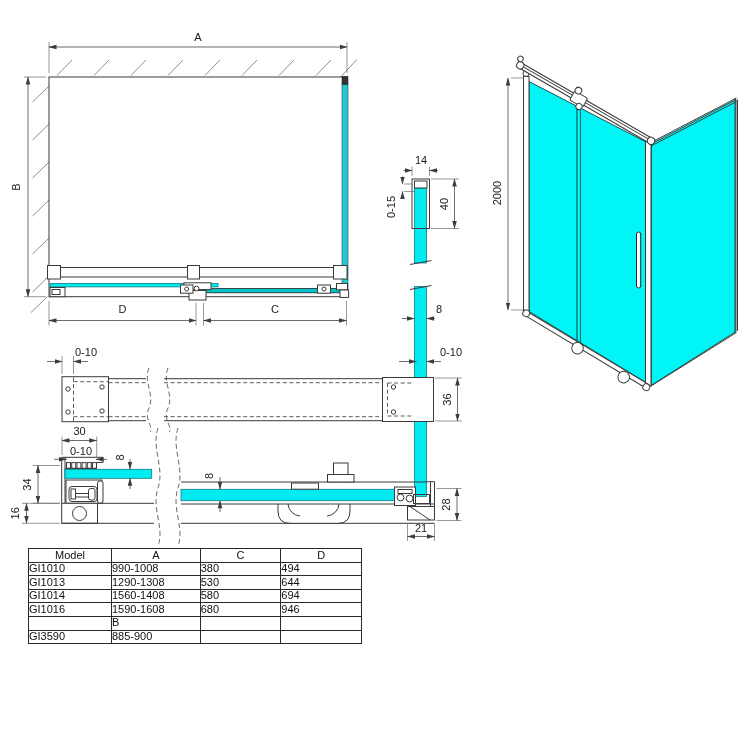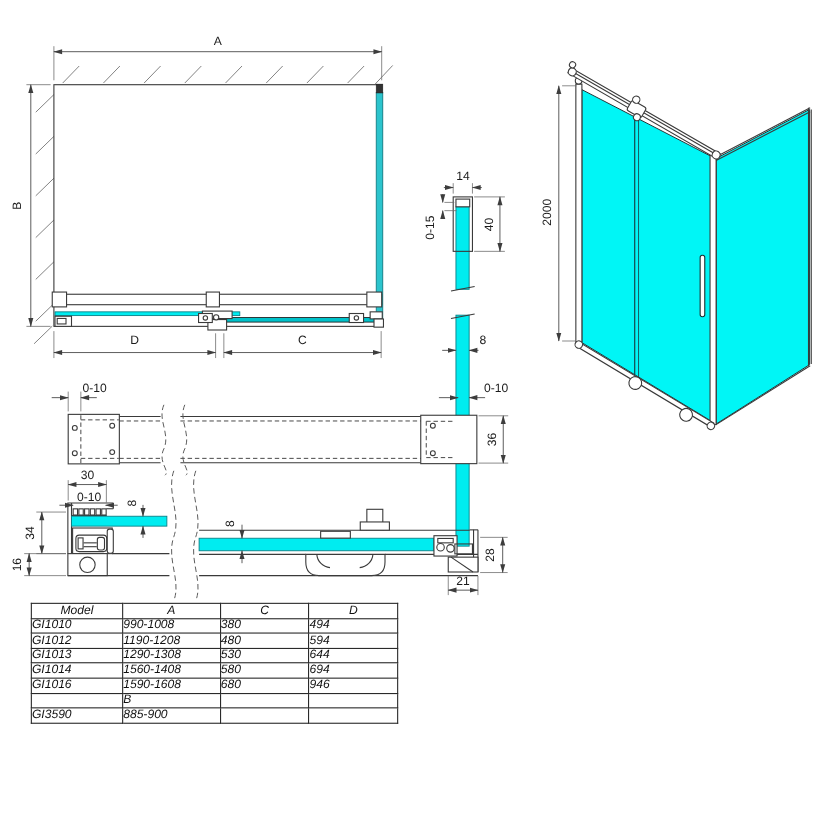--- a/index.html
+++ b/index.html
@@ -11,21 +11,21 @@
   .lnw{stroke:#3a3a3a;stroke-width:1;fill:#ffffff;}
   .dim{stroke:#474747;stroke-width:0.8;fill:none;}
   .ext{stroke:#6a6a6a;stroke-width:0.7;fill:none;}
   .dsh{stroke:#474747;stroke-width:0.9;fill:none;stroke-dasharray:4 2.6;}
   .brk{stroke:#5a5a5a;stroke-width:0.9;fill:none;stroke-dasharray:5 3;}
   .hat{stroke:#828282;stroke-width:0.9;}
   .glass{fill:#00ecf0;stroke:#0a7d84;stroke-width:0.8;}
   .glassd{fill:#2cc4cd;stroke:#0b7076;stroke-width:0.7;}
   .isoglass{fill:#00f6f6;stroke:#1e3537;stroke-width:0.9;}
   table.spec{position:absolute;left:28px;top:548px;width:334px;border-collapse:collapse;font-size:11px;color:#111;}
-  table.spec th,table.spec td{border:1px solid #2a2a2a;padding:0;height:12.6px;line-height:1.05;font-weight:normal;font-style:italic;}
+  table.spec th,table.spec td{border:1px solid #2a2a2a;padding:0;height:12.6px;line-height:1.05;font-weight:normal;}
 </style>
 </head>
 <body>
 
 <svg id="drawing" width="750" height="750" viewBox="0 0 750 750">
   <defs>
     <marker id="as" markerWidth="10" markerHeight="8" refX="0.5" refY="3" orient="auto" markerUnits="userSpaceOnUse">
       <path d="M8,0.7 L0,3 L8,5.3 Z" fill="#3d3d3d"></path>
     </marker>
     <marker id="ae" markerWidth="10" markerHeight="8" refX="7.5" refY="3" orient="auto" markerUnits="userSpaceOnUse">
@@ -406,26 +406,20 @@
     </tr>
   </thead>
   <tbody>
     <tr>
       <td>GI1010</td>
       <td>990-1008</td>
       <td>380</td>
       <td>494</td>
     </tr>
     <tr>
-      <td>GI1012</td>
-      <td>1190-1208</td>
-      <td>480</td>
-      <td>594</td>
-    </tr>
-    <tr>
       <td>GI1013</td>
       <td>1290-1308</td>
       <td>530</td>
       <td>644</td>
     </tr>
     <tr>
       <td>GI1014</td>
       <td>1560-1408</td>
       <td>580</td>
       <td>694</td>

